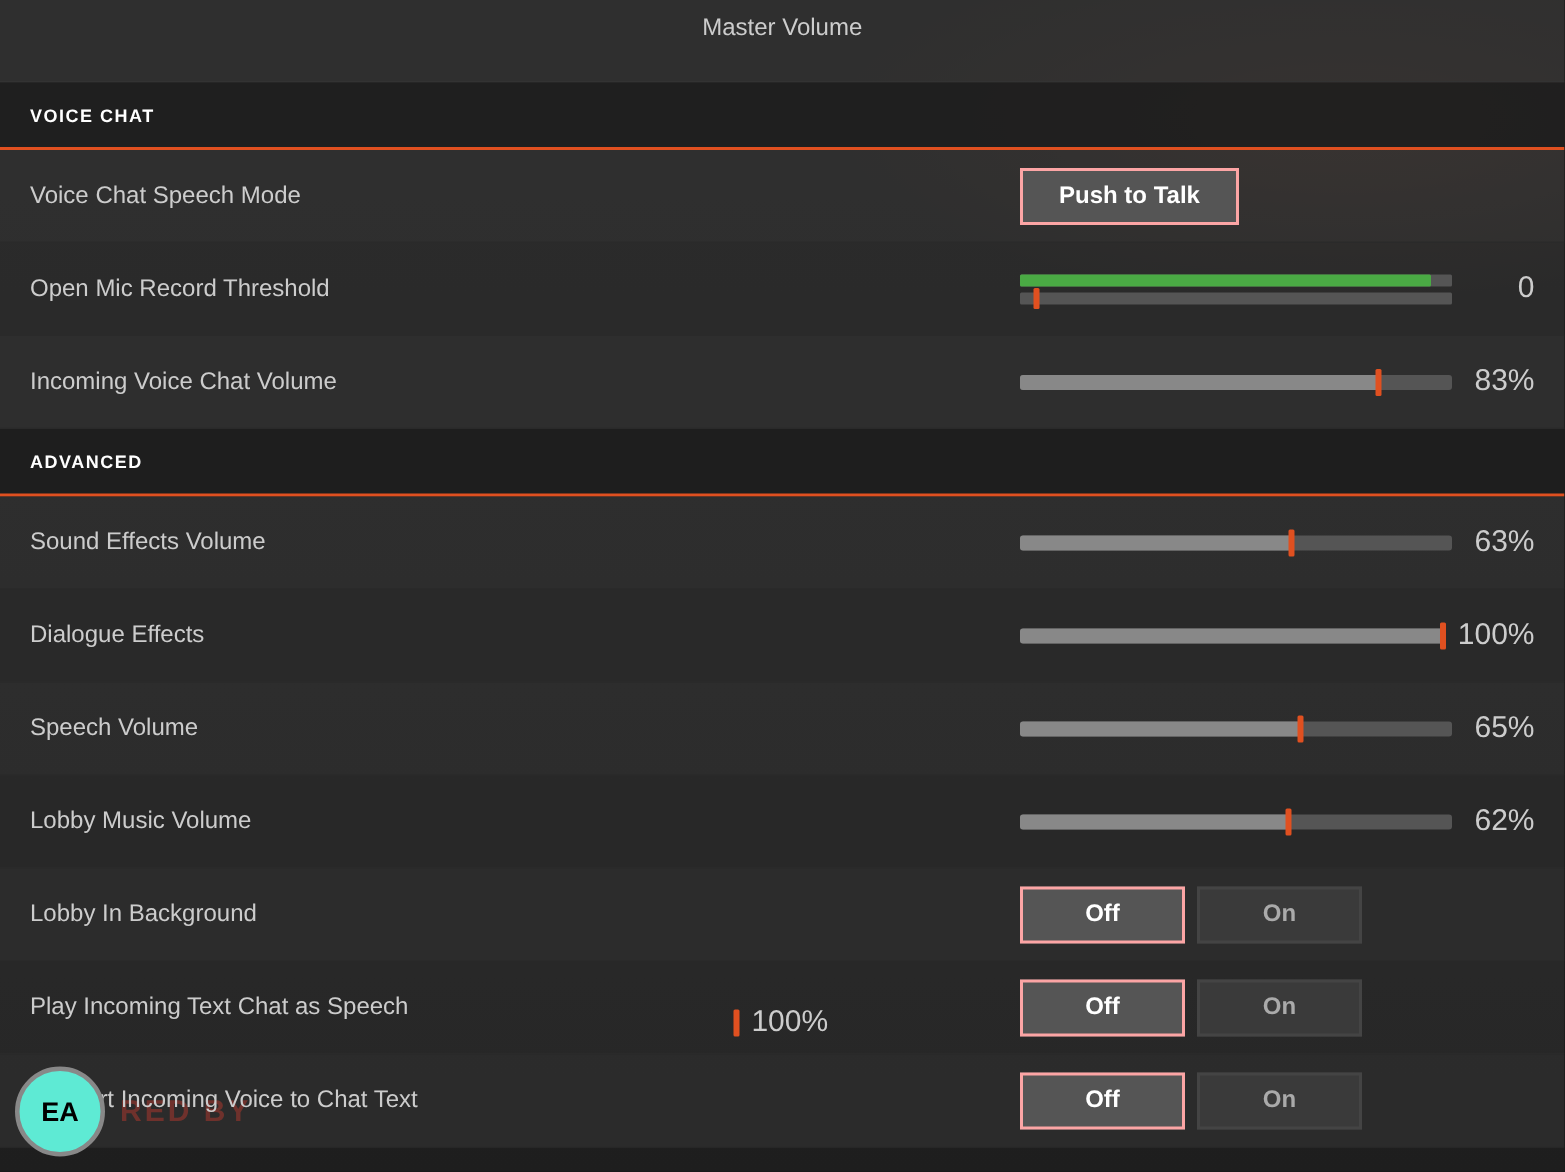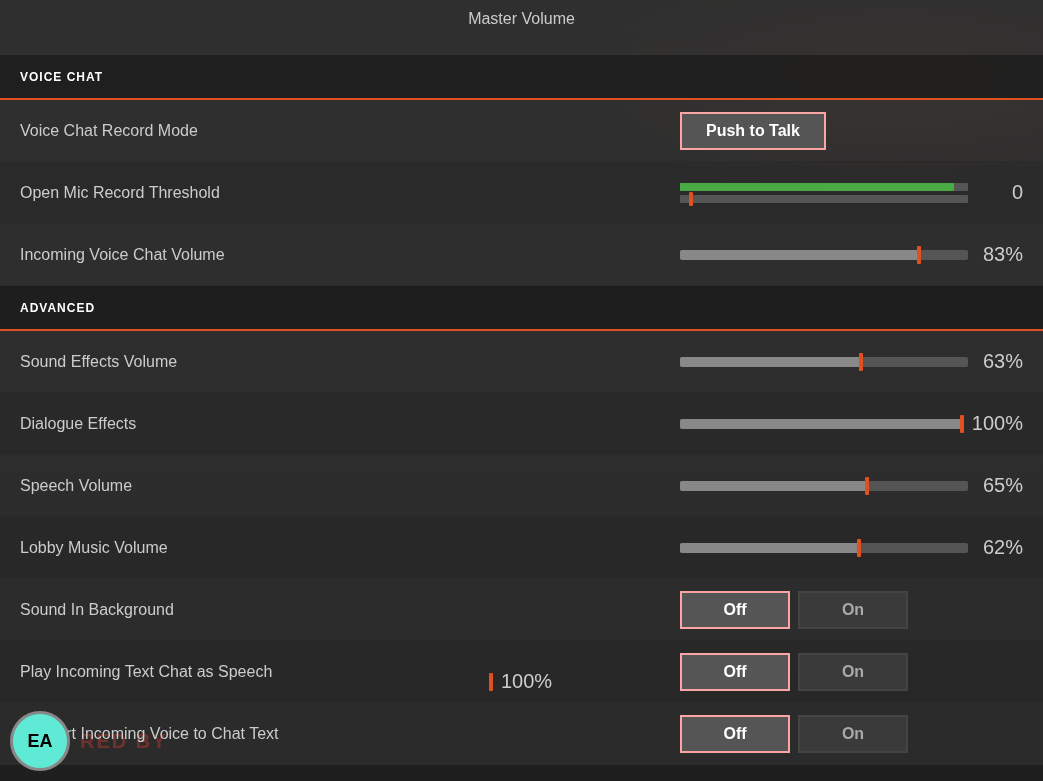--- a/index.html
+++ b/index.html
@@ -239,21 +239,21 @@
       </div>
       <div class="slider-value">100%</div>
     </div>
   </div>
 
   <div class="section-header">
     <span class="section-header-text">VOICE CHAT</span>
   </div>
 
   <div class="setting-row">
-    <div class="setting-label">Voice Chat Record Mode</div>
+    <div class="setting-label">Voice Chat Speech Mode</div>
     <div class="toggle-group">
       <button class="toggle-btn active">Push to Talk</button>
     </div>
   </div>
 
   <div class="setting-row">
     <div class="setting-label">Open Mic Record Threshold</div>
     <div class="slider-container">
       <div style="flex:1; display:flex; flex-direction:column; gap:4px;">
         <div class="threshold-track-green">
@@ -325,21 +325,21 @@
       <div class="slider-track">
         <div class="slider-fill" style="width:62%">
           <div class="slider-thumb"></div>
         </div>
       </div>
       <div class="slider-value">62%</div>
     </div>
   </div>
 
   <div class="setting-row">
-    <div class="setting-label">Sound In Background</div>
+    <div class="setting-label">Lobby In Background</div>
     <div class="toggle-group">
       <button class="toggle-btn active">Off</button>
       <button class="toggle-btn inactive">On</button>
     </div>
   </div>
 
   <div class="setting-row">
     <div class="setting-label">Play Incoming Text Chat as Speech</div>
     <div class="toggle-group">
       <button class="toggle-btn active">Off</button>

